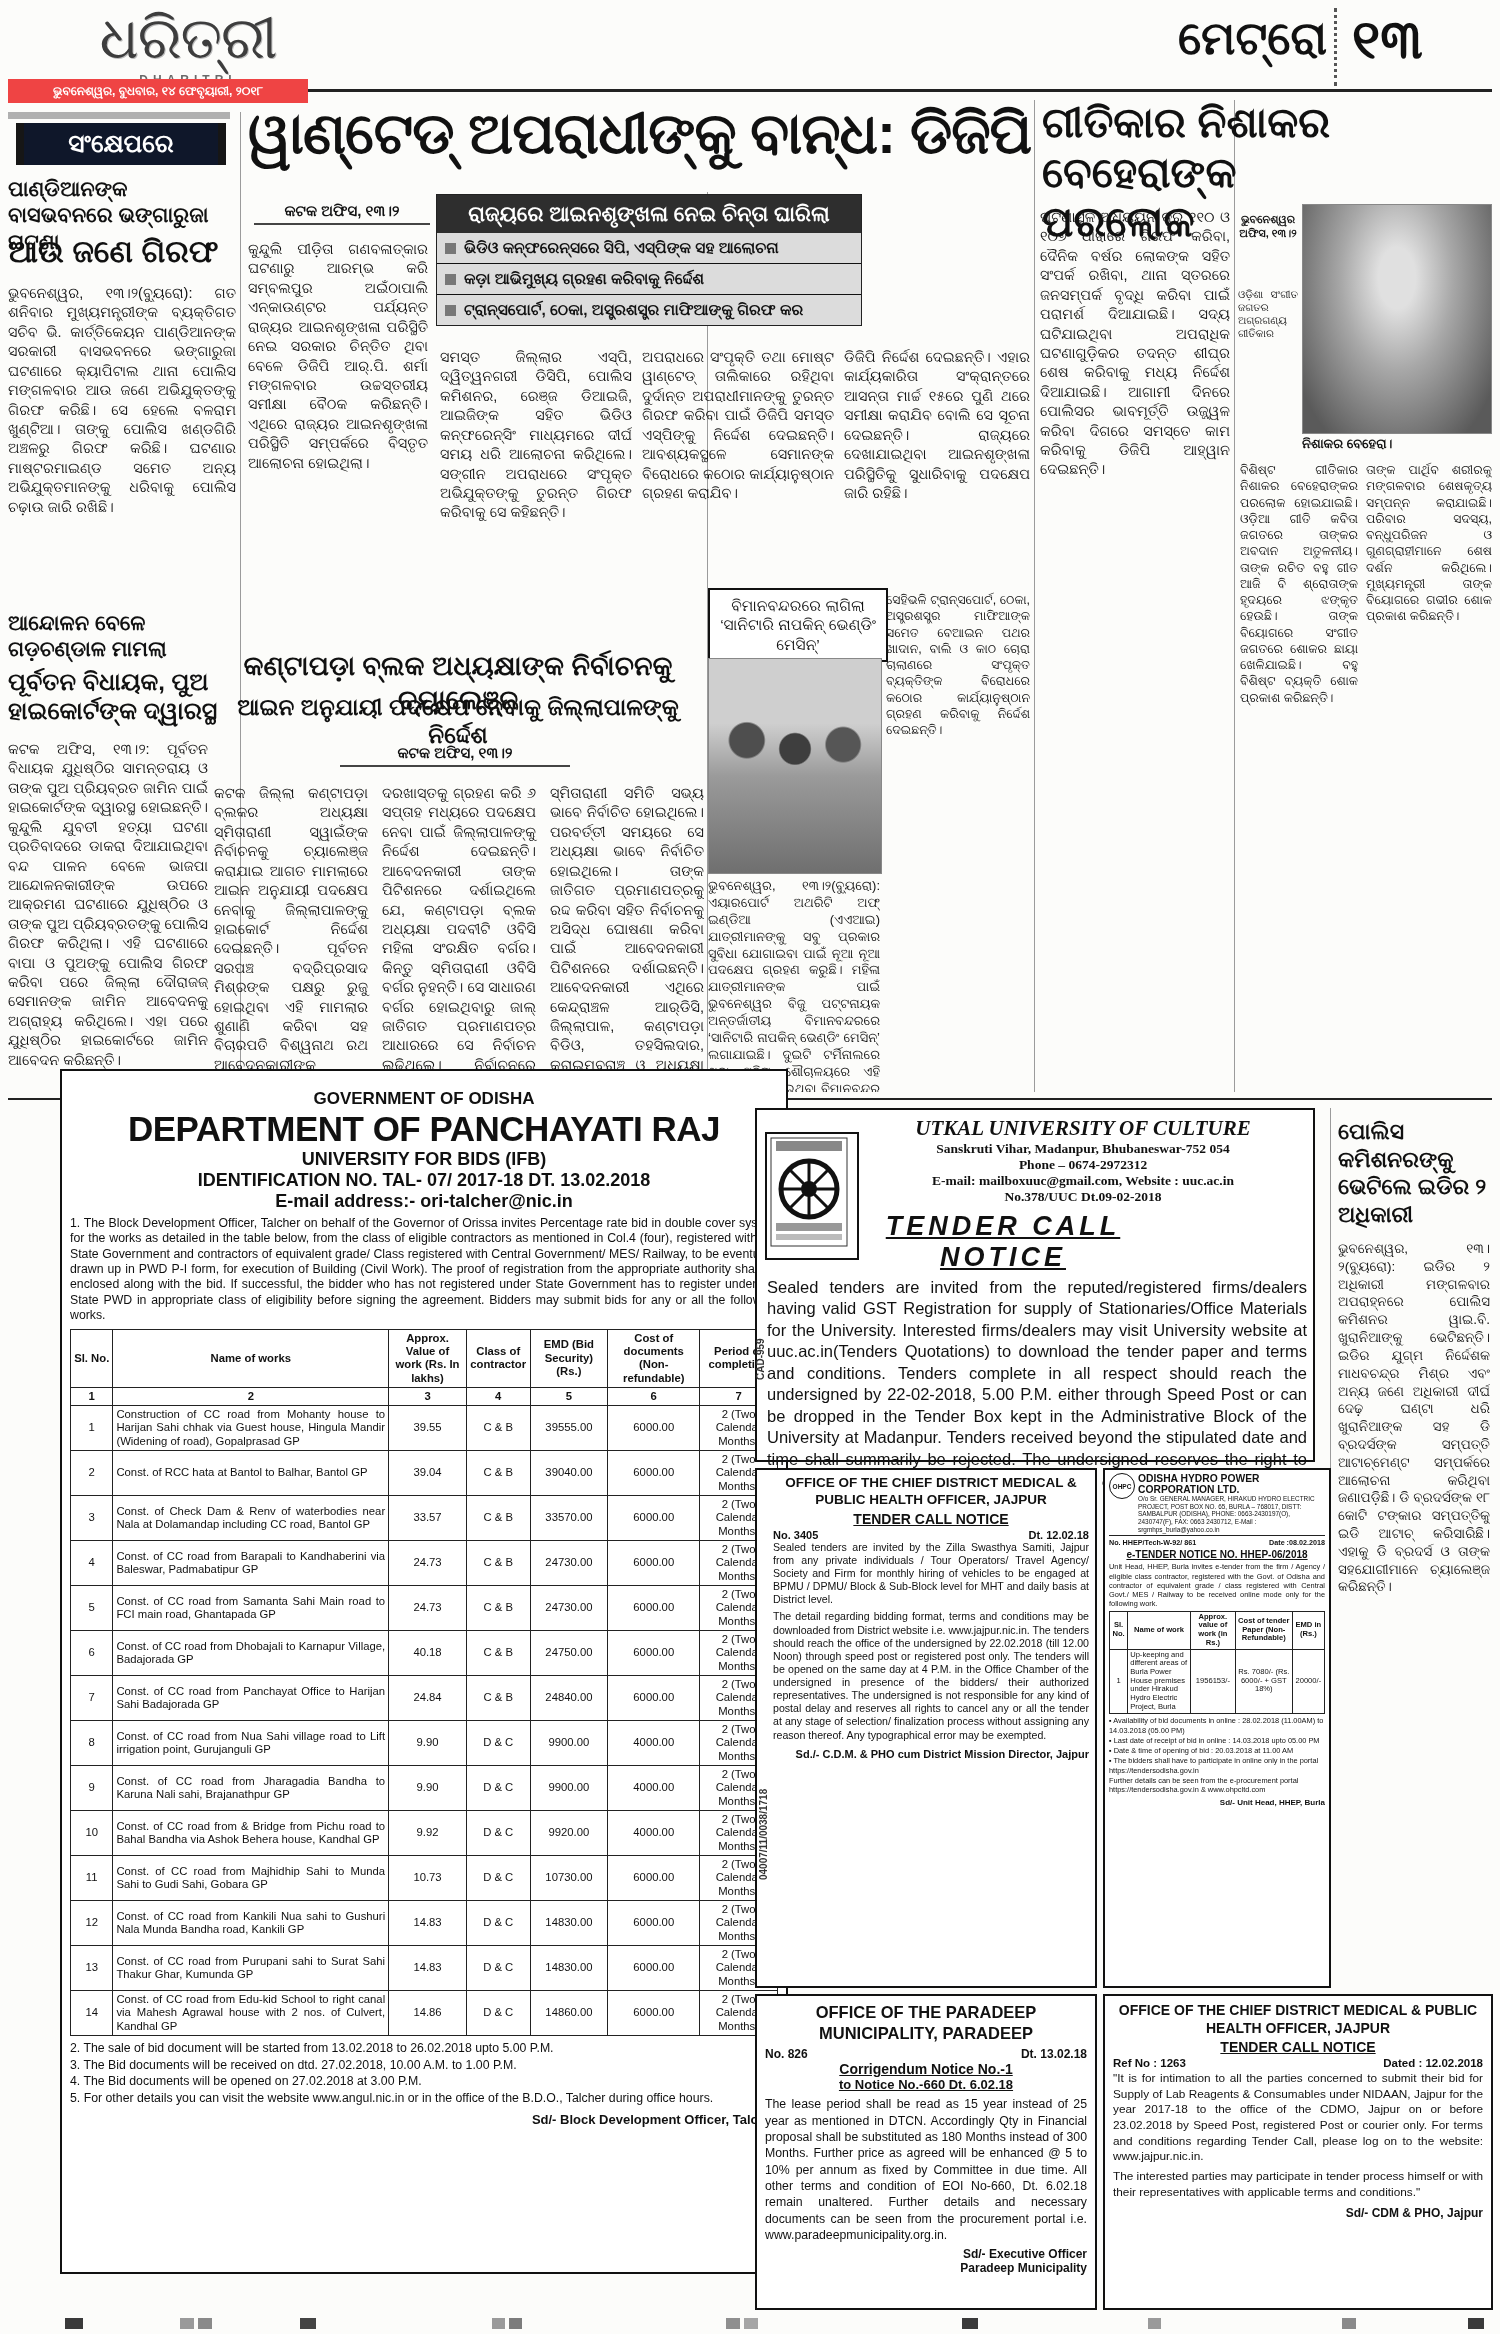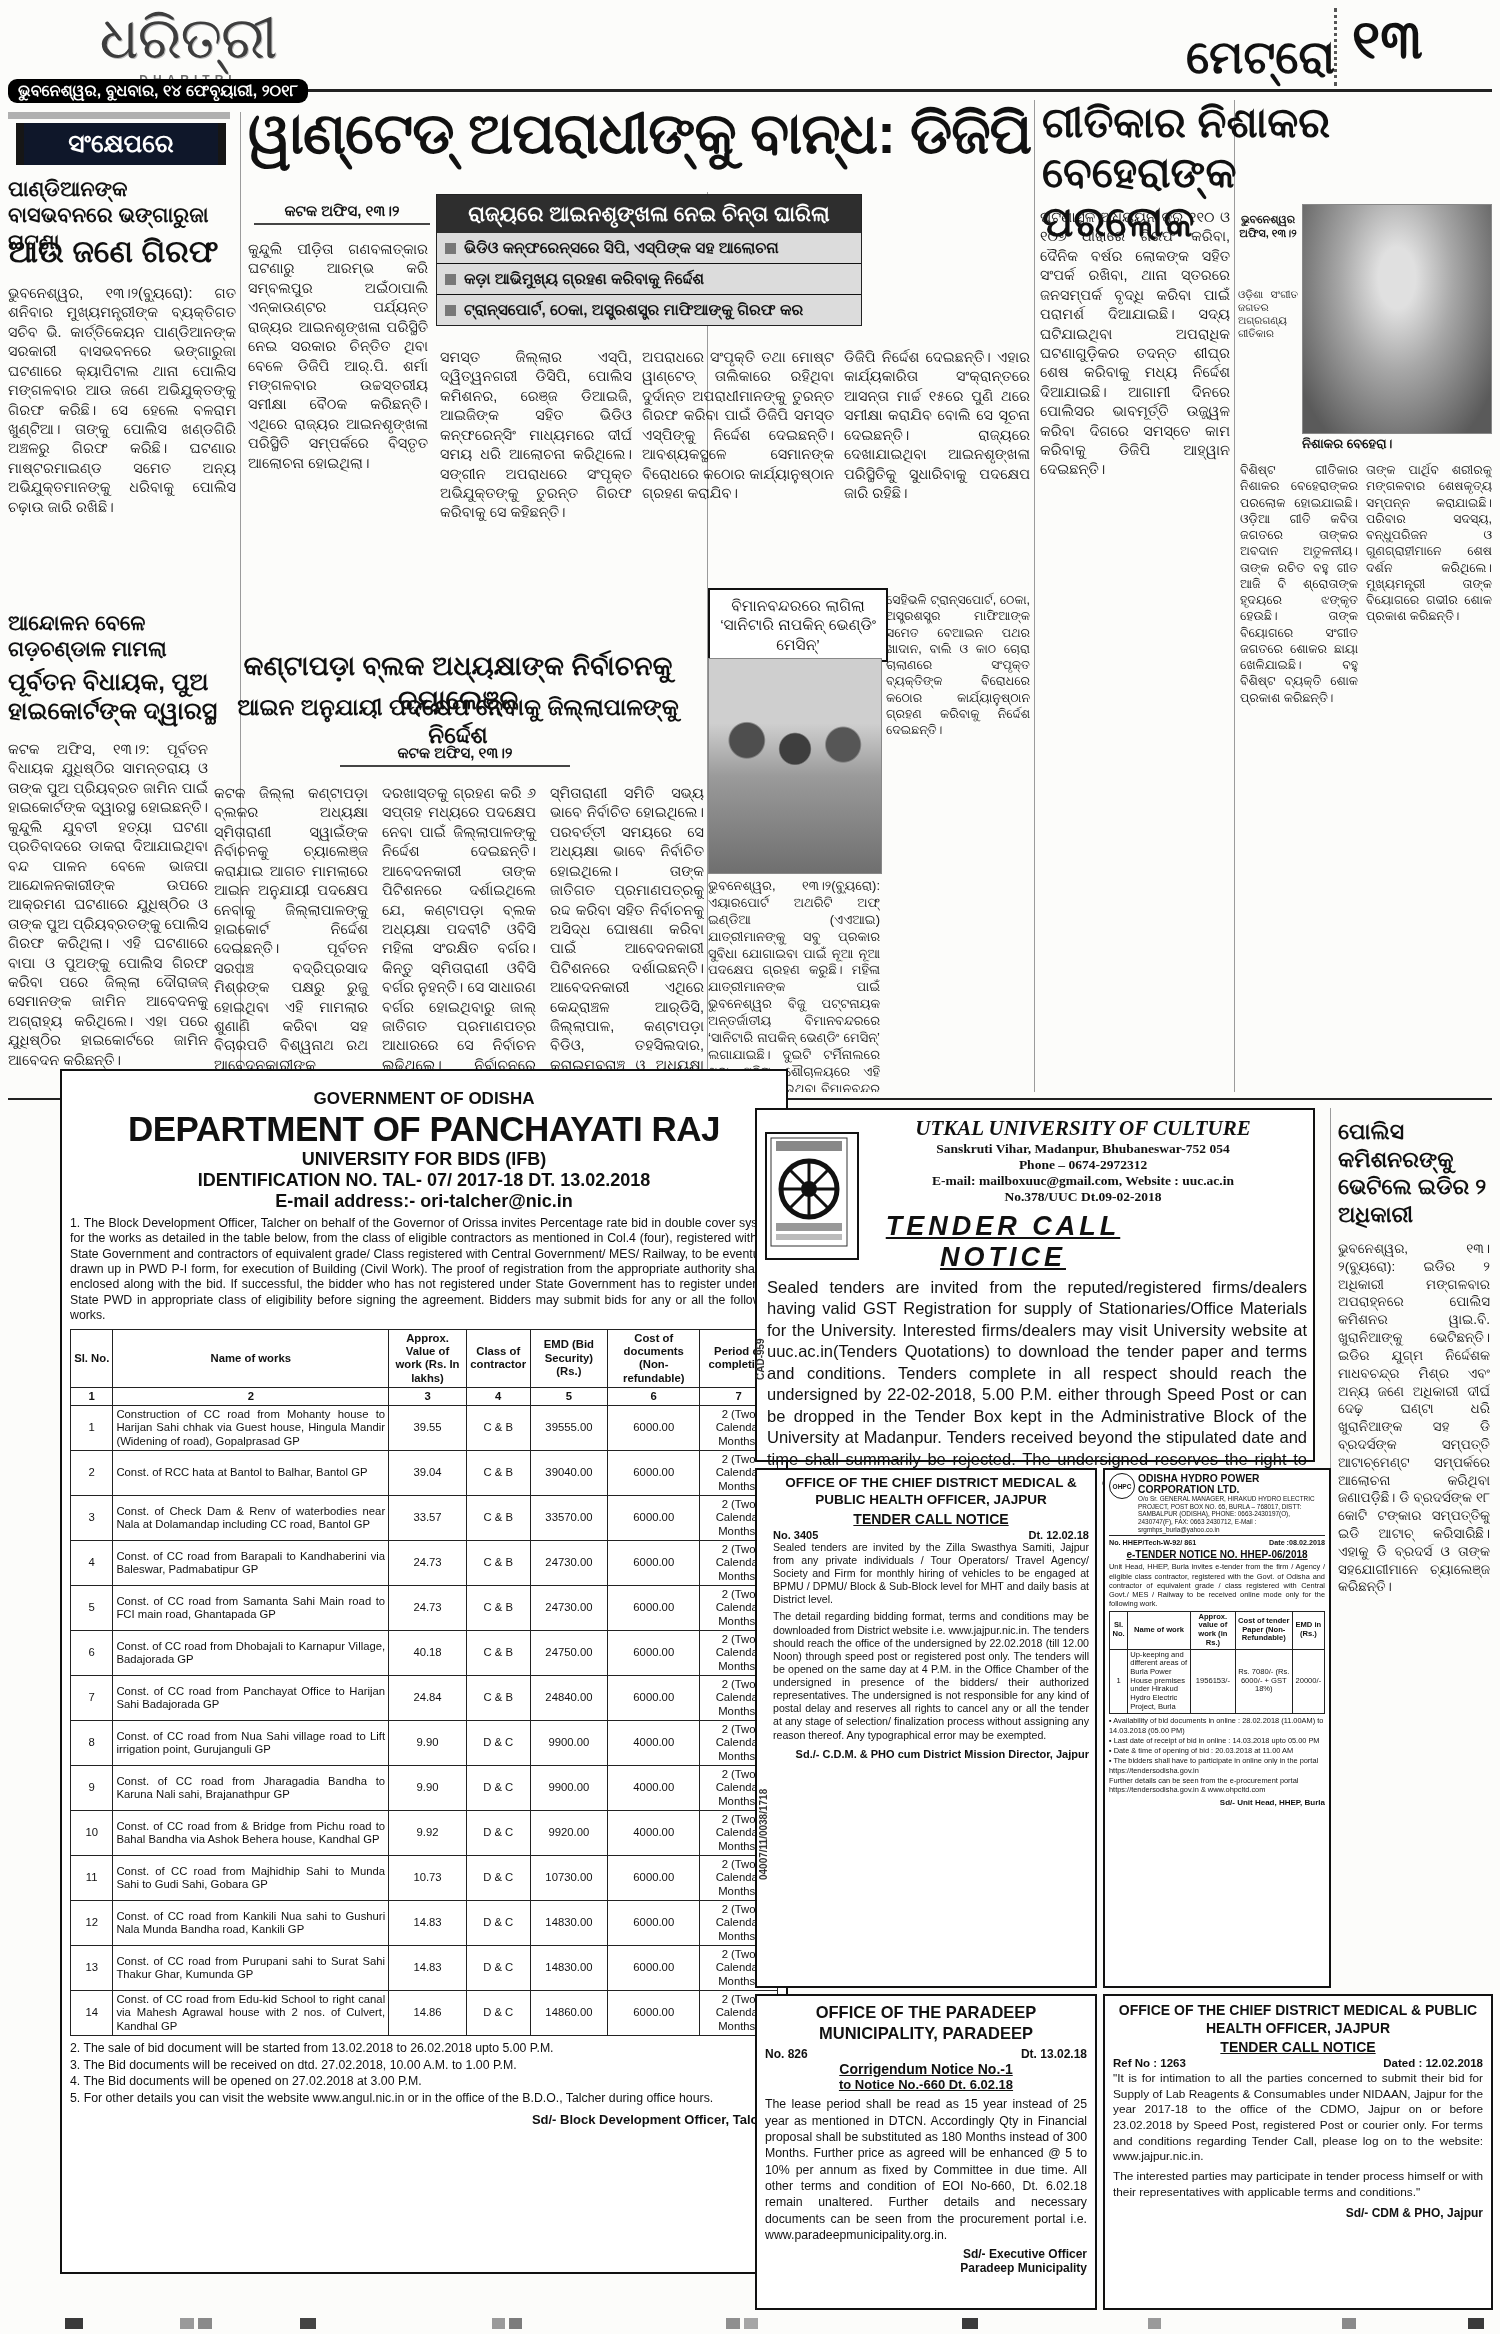--- a/index.html
+++ b/index.html
@@ -11,21 +11,21 @@
   .odia-body-sm{font-size:12.5px;line-height:1.3;}
   .bold{font-weight:bold;}
   .ctr{text-align:center;}
   .rt{text-align:right;}
   .vline{background:#9b9b9b;width:1px;}
   .hline{background:#222;}
   .dateline{font-weight:bold;font-size:15px;text-align:center;border-bottom:2px solid #444;padding-bottom:3px;}
   
   .logo-odia{font-size:58px;font-weight:normal;color:#3d3d3d;letter-spacing:-1px;text-shadow:1px 1px 0 #bbb;}
   .logo-latin{font-size:12px;font-weight:bold;color:#6a6a6a;letter-spacing:5px;}
-  .datebar{background:#000000;color:#fff;font-size:16px;font-weight:bold;display:flex;align-items:center;justify-content:center;border-radius:9px;}
+  .datebar{background:#ef4444;color:#fff;font-size:12px;font-weight:bold;display:flex;align-items:center;justify-content:center;}
   .metro{font-size:46px;font-weight:bold;}
   .pagenum{font-size:54px;font-weight:bold;}
   .dotted-div{border-left:3px dotted #555;}
   
   .brief-hdr-bar{background:#b0b0b0;}
   .brief-hdr{background:#0f172a;color:#fff;font-size:25px;font-weight:bold;display:flex;align-items:center;justify-content:center;
              border-left:8px solid #161616;border-right:8px solid #161616;}
   .kicker{font-size:21px;font-weight:bold;line-height:1.25;}
   .bighead{font-size:31px;font-weight:bold;line-height:1.15;}
   .medhead{font-size:24px;font-weight:bold;line-height:1.2;}
@@ -78,21 +78,21 @@
 <body>
 
 <div class="page">
 
   <div class="abs" style="left:58px;top:4px;width:260px;">
     <div class="logo-odia ctr">ଧରିତ୍ରୀ</div>
     <div class="logo-latin ctr">DHARITRI</div>
   </div>
   <div class="abs datebar" style="left:8px;top:79px;width:300px;height:24px;">ଭୁବନେଶ୍ୱର, ବୁଧବାର, ୧୪ ଫେବୃୟାରୀ, ୨୦୧୮</div>
   <div class="abs hline" style="left:308px;top:89px;width:1184px;height:3px;"></div>
-  <div class="abs metro" style="left:1178px;top:30px;margin-left:8px;">ମେଟ୍ରୋ</div>
+  <div class="abs metro" style="left:1178px;top:11px;">ମେଟ୍ରୋ</div>
   <div class="abs dotted-div" style="left:1334px;top:8px;height:78px;width:0;"></div>
   <div class="abs pagenum" style="left:1352px;top:8px;">୧୩</div>
 
   <div class="abs brief-hdr-bar" style="left:8px;top:112px;width:222px;height:7px;"></div>
   <div class="abs brief-hdr" style="left:16px;top:123px;width:194px;height:42px;">ସଂକ୍ଷେପରେ</div>
   <div class="abs kicker" style="left:8px;top:176px;width:226px;">ପାଣ୍ଡିଆନଙ୍କ ବାସଭବନରେ ଭଙ୍ଗାରୁଜା ଘଟଣା</div>
   <div class="abs bighead" style="left:8px;top:234px;width:226px;">ଆଉ ଜଣେ ଗିରଫ</div>
   <div class="abs jt odia-body" style="left:8px;top:284px;width:228px;height:316px;">ଭୁବନେଶ୍ୱର, ୧୩।୨(ବ୍ୟୁରୋ): ଗତ ଶନିବାର ମୁଖ୍ୟମନ୍ତ୍ରୀଙ୍କ ବ୍ୟକ୍ତିଗତ ସଚିବ ଭି. କାର୍ତ୍ତିକେୟନ ପାଣ୍ଡିଆନଙ୍କ ସରକାରୀ ବାସଭବନରେ ଭଙ୍ଗାରୁଜା ଘଟଣାରେ କ୍ୟାପିଟାଲ ଥାନା ପୋଲିସ ମଙ୍ଗଳବାର ଆଉ ଜଣେ ଅଭିଯୁକ୍ତଙ୍କୁ ଗିରଫ କରିଛି। ସେ ହେଲେ ବଳରାମ ଖୁଣ୍ଟିଆ। ତାଙ୍କୁ ପୋଲିସ ଖଣ୍ଡଗିରି ଅଞ୍ଚଳରୁ ଗିରଫ କରିଛି। ଘଟଣାର ମାଷ୍ଟରମାଇଣ୍ଡ ସମେତ ଅନ୍ୟ ଅଭିଯୁକ୍ତମାନଙ୍କୁ ଧରିବାକୁ ପୋଲିସ ଚଢ଼ାଉ ଜାରି ରଖିଛି।</div>
   <div class="abs kicker" style="left:8px;top:610px;width:228px;">ଆନ୍ଦୋଳନ ବେଳେ ଗଡ଼ଚଣ୍ଡାଳ ମାମଲା</div>
   <div class="abs medhead" style="left:8px;top:668px;width:228px;">ପୂର୍ବତନ ବିଧାୟକ, ପୁଅ ହାଇକୋର୍ଟଙ୍କ ଦ୍ୱାରସ୍ଥ</div>

